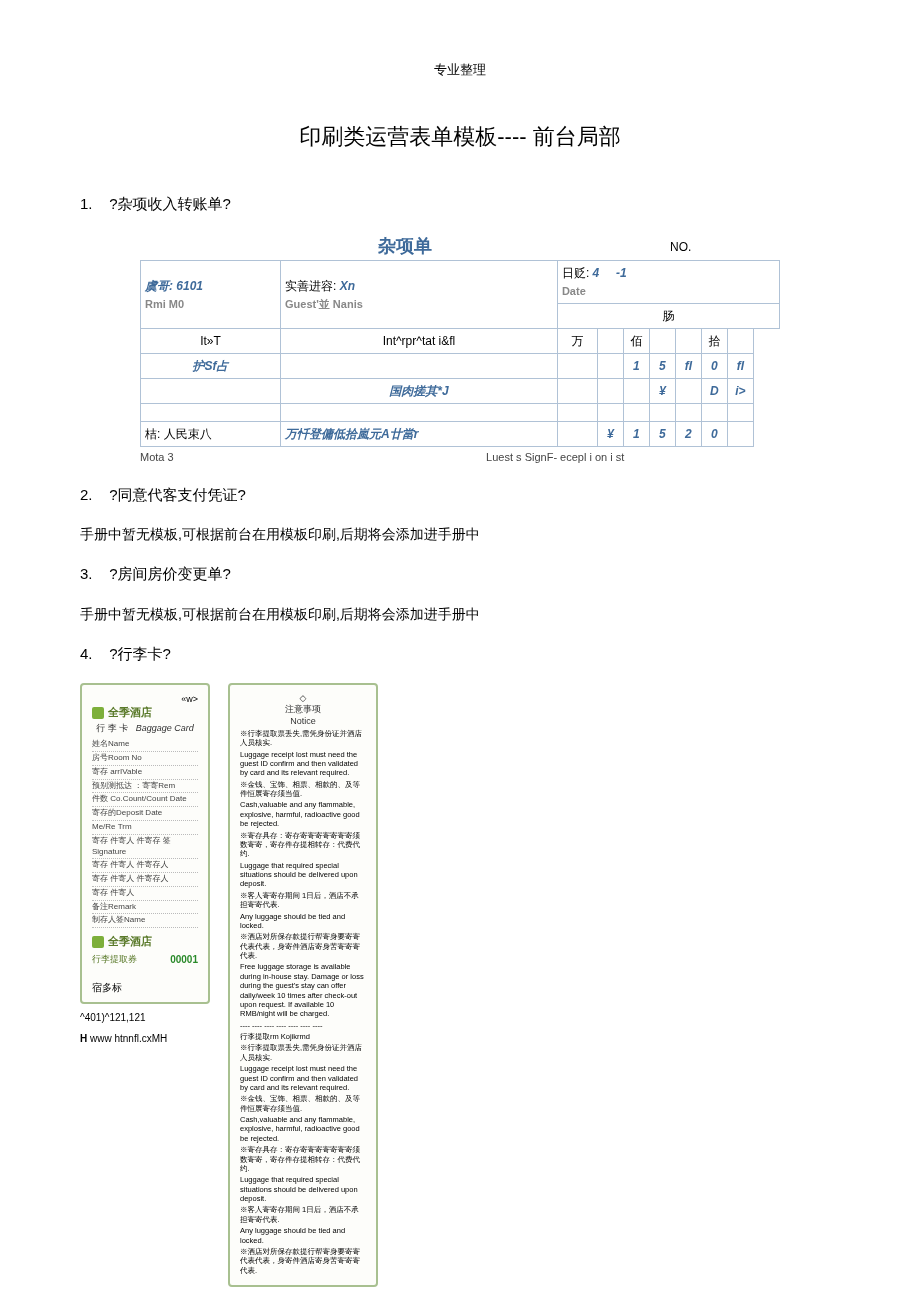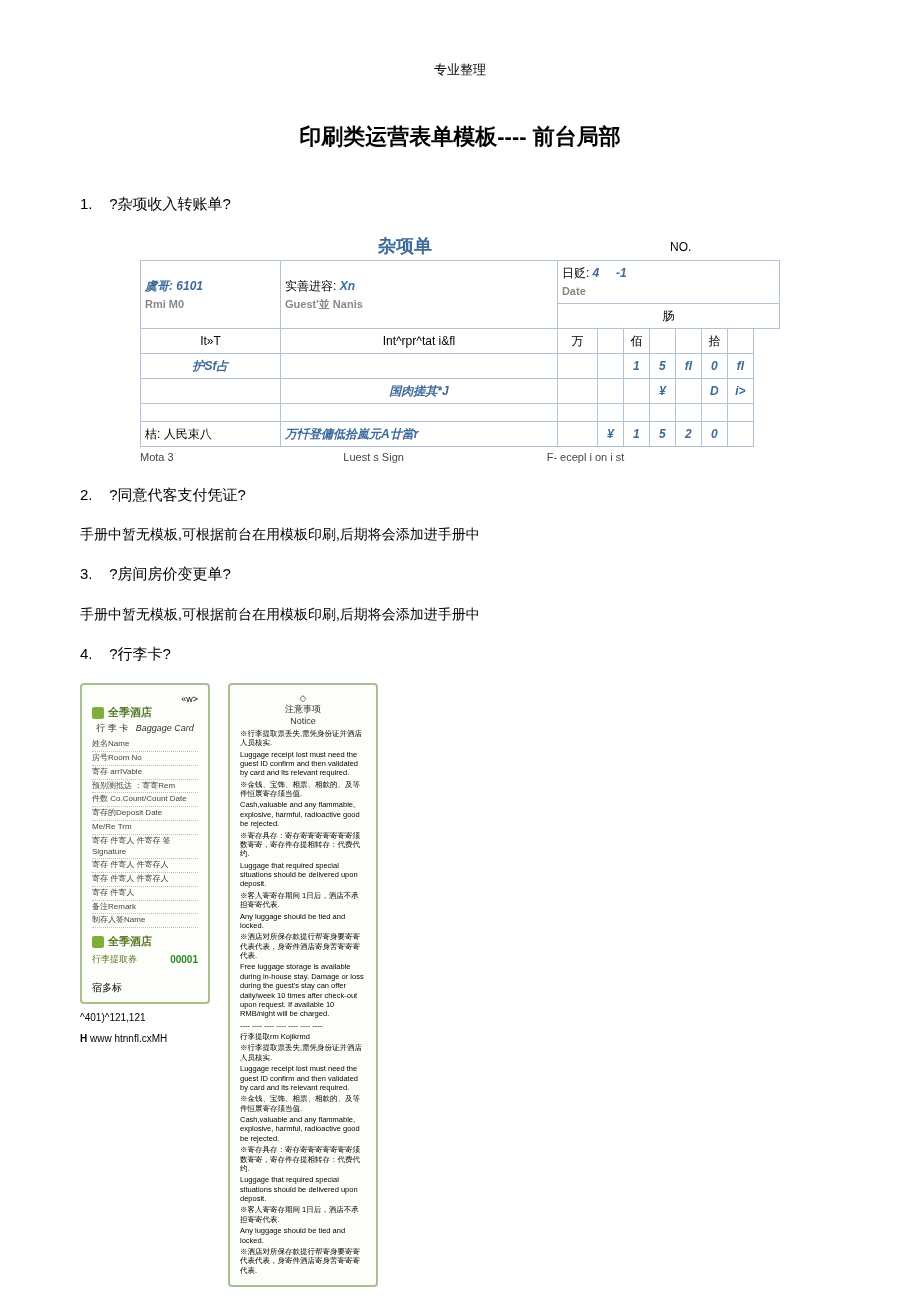--- a/index.html
+++ b/index.html
@@ -6,21 +6,21 @@
   body {
     background: #fff;
     font-family: "Microsoft YaHei", Arial, sans-serif;
     color: #000;
     width: 920px;
     padding: 60px 80px 60px 80px;
     font-size: 14px;
     line-height: 1.5;
   }
   .header-small { text-align: center; font-size: 13px; margin-bottom: 40px; }
-  .title { text-align: center; font-size: 22px; font-weight: bold; margin-bottom: 40px; }
+  .title { text-align: center; font-size: 22px; font-weight: normal; margin-bottom: 40px; }
   .item-num { font-size: 15px; margin: 18px 0 18px 0; }
   .body-text { font-size: 14px; margin: 18px 0; }
   .voucher-wrap { margin: 10px auto 8px auto; width: 640px; }
   .voucher-title-row { display:flex; align-items:flex-end; }
   .voucher-title { flex:1; text-align:center; font-size:18px; color:#3e6a9a; font-weight:bold; }
   .voucher-no { font-size:12px; width:110px; text-align:left; padding-bottom:4px; }
   .voucher-sub { text-align:center; font-size:11px; color:#666; font-weight:bold; margin-bottom:2px; }
   table.voucher { border-collapse: collapse; width: 100%; table-layout: fixed; }
   table.voucher td, table.voucher th {
     border: 1px solid #b0c2d6;
@@ -168,21 +168,21 @@
       <td class="blue-it">5</td>
       <td class="blue-it">2</td>
       <td class="blue-it">0</td>
       <td></td>
     </tr>
   </tbody>
     </table>
 
   <div class="sig-sub">
     <div>Mota 3</div>
-    <div style="text-align:left">Luest s Sign</div>
+    <div style="text-align:right">Luest s Sign</div>
     <div style="text-align:left;padding-right:30px">F- ecepl i on i st</div>
   </div>
 </div>
 
 <div class="item-num">
   <span>2.</span>&nbsp;&nbsp;&nbsp;
   <span>?同意代客支付凭证?</span>
 </div>
 <div class="body-text">手册中暂无模板,可根据前台在用模板印刷,后期将会添加进手册中</div>
 

